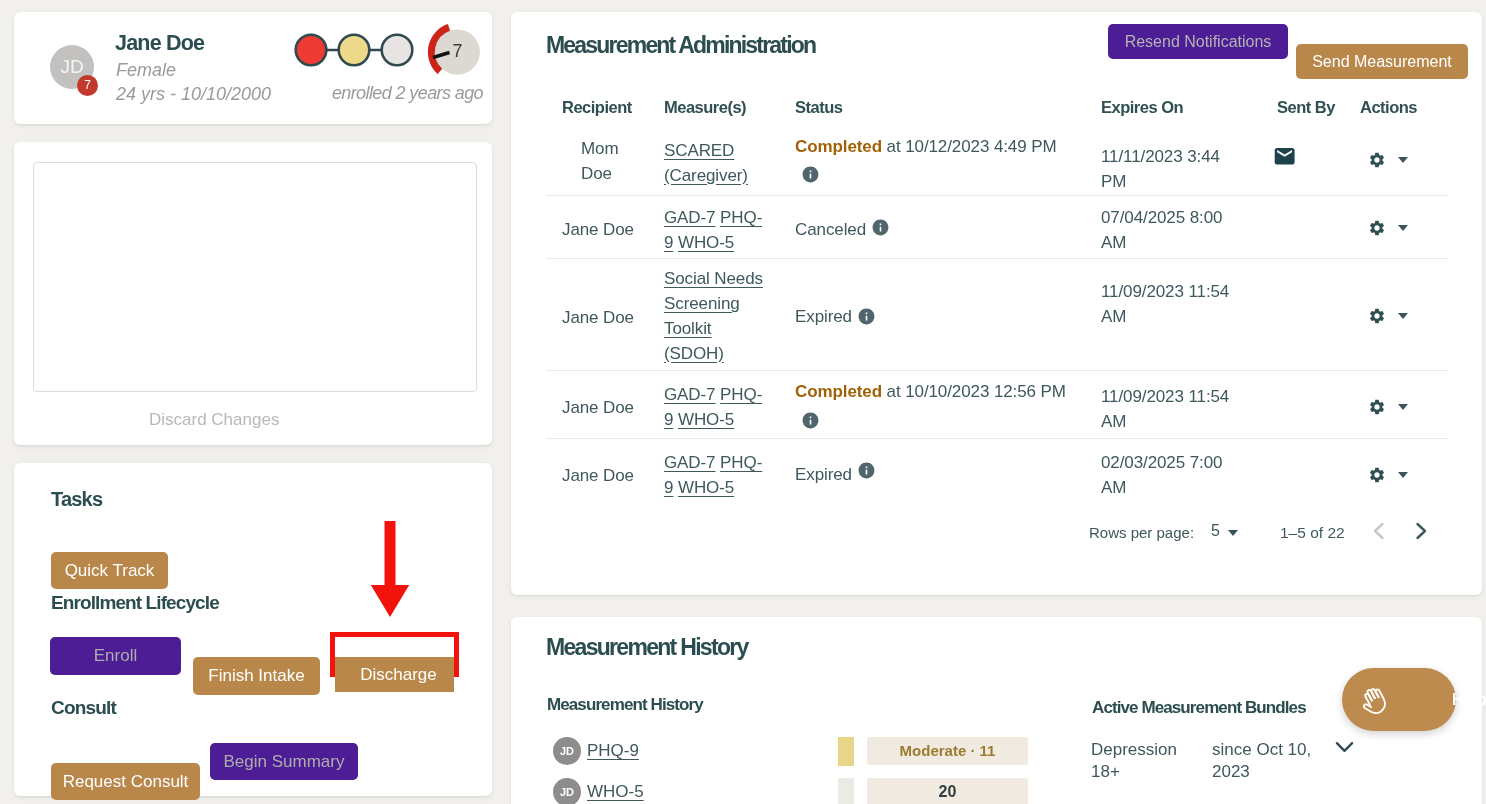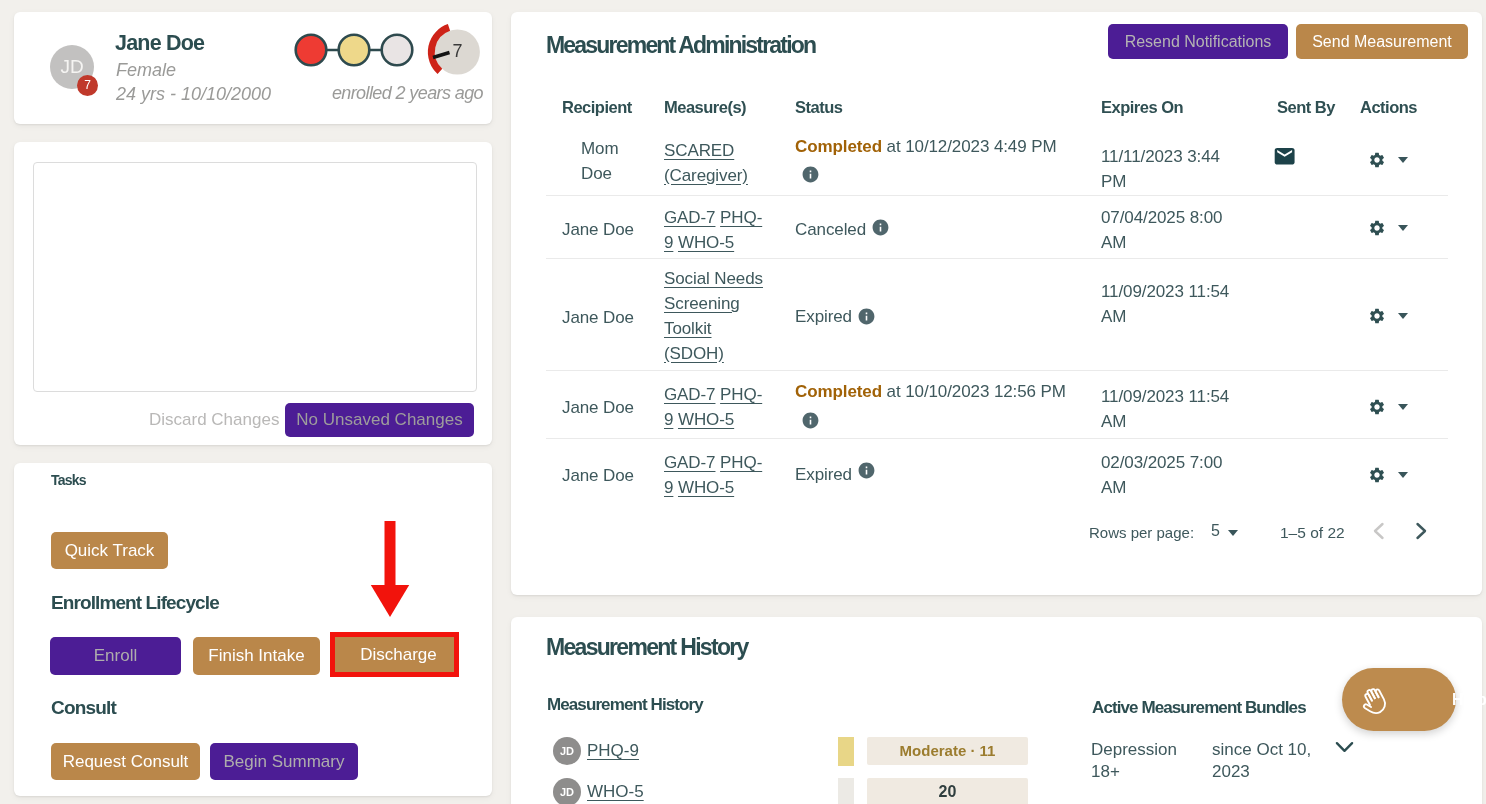--- a/index.html
+++ b/index.html
@@ -1,20 +1,20 @@
 <!DOCTYPE html>
 <html><head>
 <meta charset="utf-8">
 <style>
   * { margin:0; padding:0; box-sizing:border-box; }
   html,body { width:1486px; height:804px; overflow:hidden; }
   body { background:#f2f0ec; font-family:"Liberation Sans", sans-serif; position:relative; color:#3e585c; }
   .card { position:absolute; background:#fff; border-radius:6px; box-shadow:0 1px 2px rgba(0,0,0,.07), 0 2px 6px rgba(0,0,0,.05); }
   .abs { position:absolute; }
-  .tan { background:#ba874a; color:#fff; border:none; border-radius:5px; font-family:"Liberation Sans",sans-serif; }
+  .tan { background:#ba874a; color:#fff; border:none; border-radius:5px; font-family:"Liberation Sans",sans-serif;margin-top:20px; }
   .dis { background:#4c1d95; color:#aeadac; border:none; border-radius:5px; font-family:"Liberation Sans",sans-serif; }
   .h-dark { color:#2c4d50; font-weight:bold; }
   .ital { font-style:italic; color:#9a9a98; }
   a.lnk { color:#3e585c; text-decoration:underline; text-underline-offset:3px; }
   .hdr { position:absolute; font-size:16.5px; font-weight:bold; color:#2f4f52; letter-spacing:-0.5px; }
   .cell { position:absolute; font-size:17px; line-height:25px; color:#3e585c; letter-spacing:-0.1px; }
   .cell b { color:#a16207; }
   .div-h { position:absolute; left:35px; width:902px; height:1px; background:#eaeaea; }
   .info { width:19px; height:19px; fill:#50666c; }
   .gear { width:18px; height:18px; fill:#2f4f52; }
@@ -40,25 +40,24 @@
     <path d="M 25.0 8.4 A 26 26 0 0 0 15.9 52.3" fill="none" stroke="#ce2318" stroke-width="7"></path>
     <line x1="9" y1="38.4" x2="25.5" y2="33.5" stroke="#141414" stroke-width="3.6"></line>
     <text x="28.5" y="38" font-size="18" fill="#3a3a3a" font-family="Liberation Sans">7</text>
   </svg>
   <div class="abs ital" style="right:9px; top:71px; font-size:18px; letter-spacing:-0.6px;">enrolled 2 years ago</div>
 </div>
 
 <div class="card" style="left:14px; top:142px; width:478px; height:303px;">
   <div class="abs" style="left:19px; top:20px; width:444px; height:230px; border:1px solid #dcdcdc; border-radius:4px;"></div>
   <div class="abs" style="left:135px; top:268px; font-size:17px; color:#b9b8b7;">Discard Changes</div>
-  <div class="abs dis" style="left:271px; top:261px; width:189px; height:34px; font-size:17px; line-height:34px; text-align:center; color:#9e9d9c;">No Unsaved Changes</div>
 </div>
 
 <div class="card" style="left:14px; top:463px; width:478px; height:333px;">
-  <div class="abs h-dark" style="left:37px; top:9px; font-size:14px; letter-spacing:-0.8px;text-align:right;">Tasks</div>
+  <div class="abs h-dark" style="left:37px; top:25px; font-size:20px; letter-spacing:-0.8px;text-align:right;">Tasks</div>
   <div class="abs tan" style="left:37px; top:69px; width:117px; height:37px; font-size:17px; line-height:37px; text-align:center;">Quick Track</div>
   <div class="abs h-dark" style="left:37px; top:129px; font-size:19px; letter-spacing:-0.9px;">Enrollment Lifecycle</div>
   <div class="abs dis" style="left:36px; top:174px; width:131px; height:38px; font-size:17px; line-height:38px; text-align:center;">Enroll</div>
   <div class="abs tan" style="left:179px; top:174px; width:127px; height:38px; font-size:17px; line-height:38px; text-align:center;">Finish Intake</div>
   <div class="abs" style="left:316px; top:169px; width:129px; height:45px; border:5px solid #f2130c;">
     <div class="tan" style="width:119px; height:35px; font-size:17px; line-height:35px; text-align:center; border-radius:0;padding-left:8px;">Discharge</div>
   </div>
   <svg class="abs" style="left:356px; top:58px;" width="40" height="98" viewBox="0 0 40 98">
     <rect x="14.5" y="0" width="11" height="66" fill="#f2130c"></rect>
     <polygon points="0.8,64 39.2,64 20,96" fill="#f2130c"></polygon>

